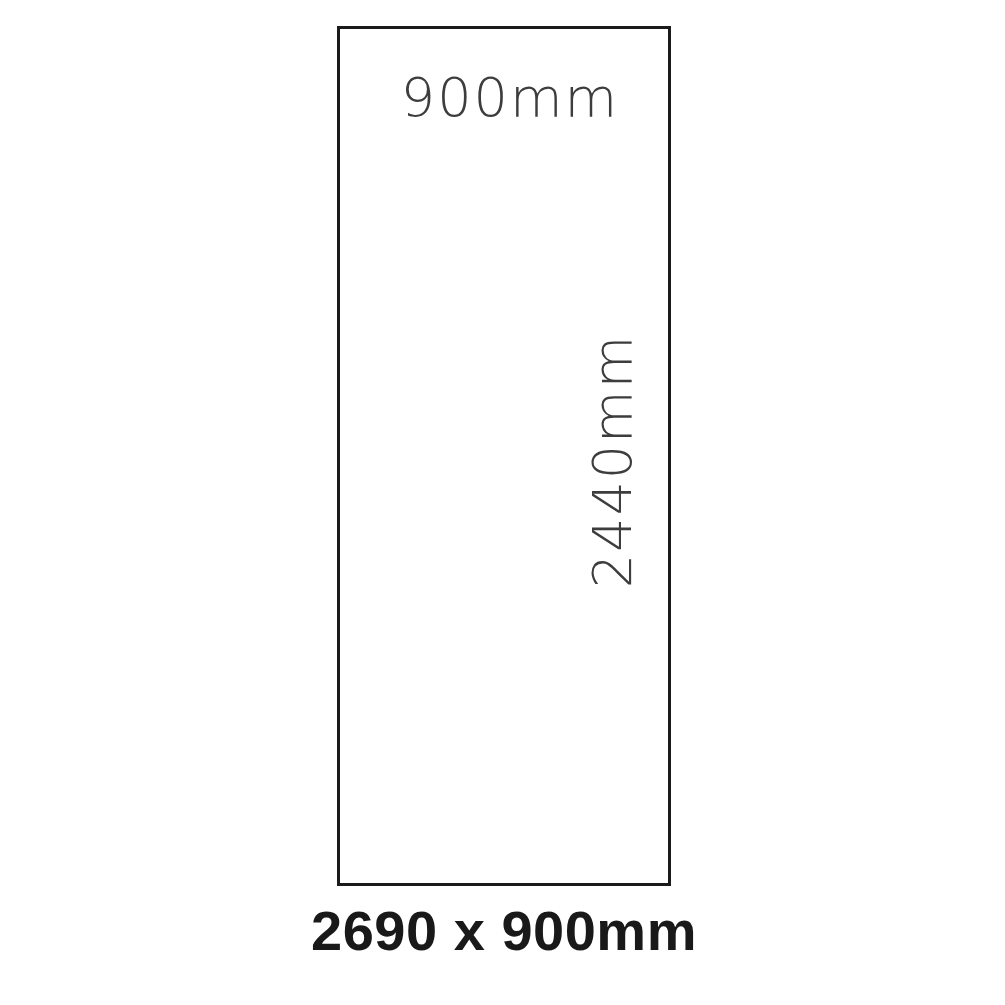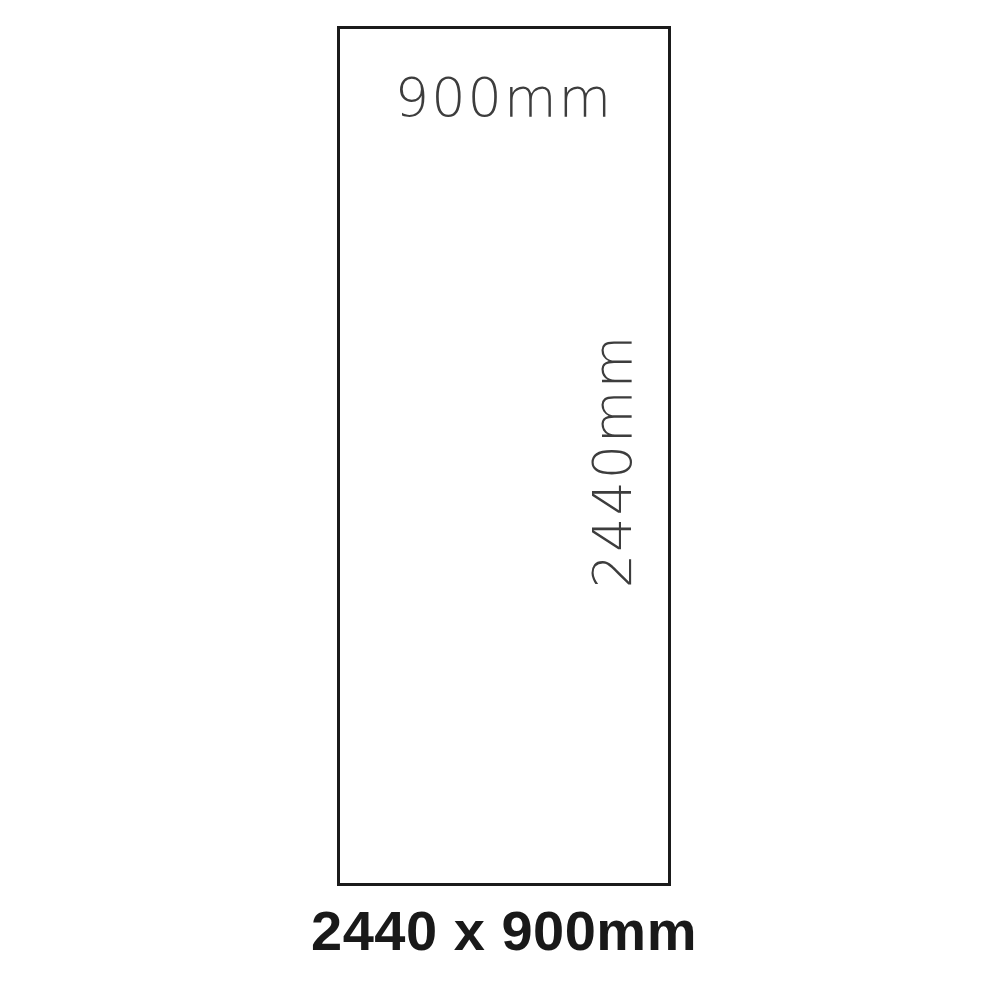--- a/index.html
+++ b/index.html
@@ -35,20 +35,21 @@
     font-size: 54px;
     letter-spacing: 2px;
     white-space: nowrap;
   }
   .width-label {
     position: absolute;
     left: 337px;
     top: 66px;
     width: 334px;
     text-align: center;
+    padding-left: 6px;
   }
   .height-label {
     position: absolute;
     left: 612px;
     top: 461px;
     transform: translate(-50%, -50%) rotate(-90deg);
   }
   .caption-label {
     position: absolute;
     left: 304px;
@@ -67,15 +68,15 @@
 <body>
 
 <div class="diagram-canvas">
 
   <div class="panel-outline"></div>
 
   <div class="dim-label width-label">900mm</div>
 
   <div class="dim-label height-label">2440mm</div>
 
-  <div class="caption-label">2440 x 900mm</div>
+  <div class="caption-label">2690 x 900mm</div>
 
 </div>
 
 </body></html>

